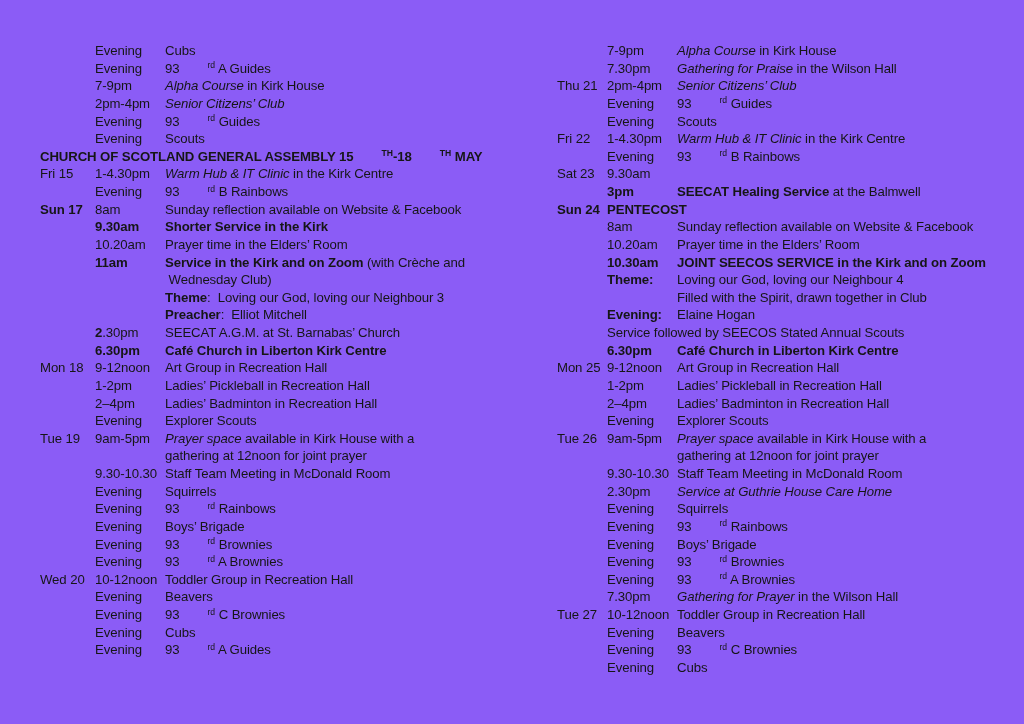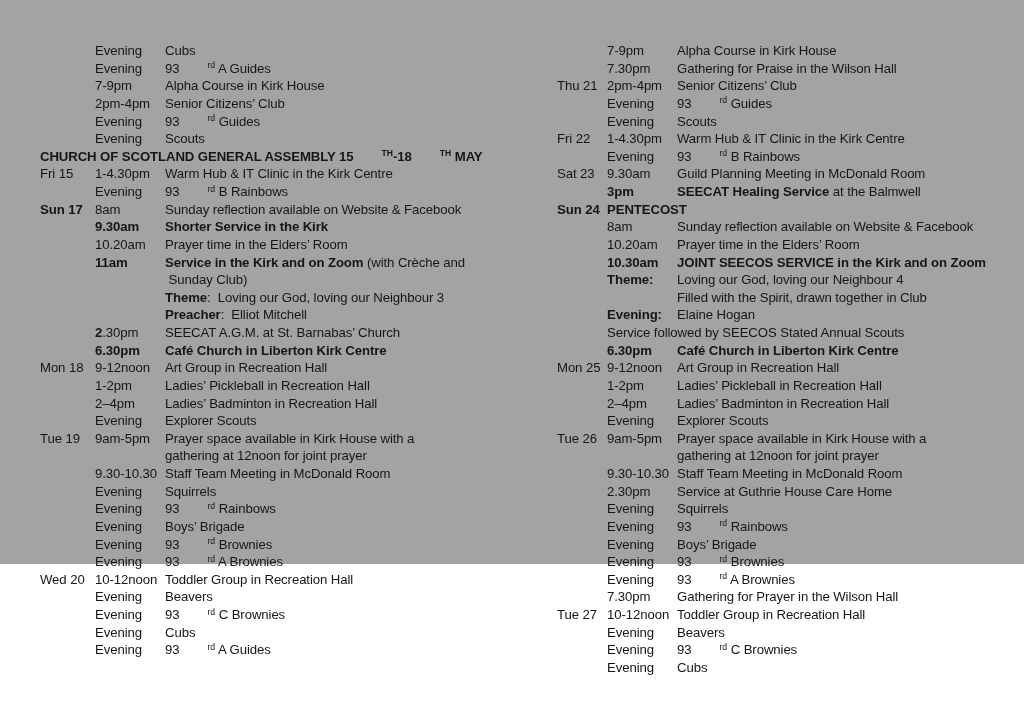--- a/index.html
+++ b/index.html
@@ -1,52 +1,52 @@
 <!DOCTYPE html>
 <html><head>
 <meta charset="utf-8">
 <style>
   html,body{margin:0;padding:0;}
   body{
     width:1024px;height:724px;background:#ffffff;position:relative;overflow:hidden;
     font-family:"Liberation Sans","DejaVu Sans",sans-serif;color:#161616;
   }
-  .page{position:absolute;left:0;top:0;width:1024px;height:564px;background:#a3a3a3;}
+  .page{position:absolute;left:0;top:0;width:1024px;height:724px;background:#8b5cf6;}
   .cal-col{position:absolute;top:42px;}
   .col-left{left:40px;width:492px;}
   .col-right{left:557px;width:462px;}
   .line{display:grid;height:17.63px;line-height:17.63px;font-size:13.2px;white-space:pre;letter-spacing:-0.1px;}
   .col-left  .line{grid-template-columns:55px 70px 1fr;}
   .col-right .line{grid-template-columns:50px 70px 1fr;}
   .cell{overflow:visible;}
   .span-all{grid-column:1 / -1;}
   .span-td{grid-column:2 / -1;}
   .b{font-weight:bold;}
-  .it{}
+  .it{font-style:italic;}
   .sup{font-size:8.6px;position:relative;top:-4.5px;letter-spacing:0;padding-left:28px;}
 </style>
 </head>
 <body>
 
 <div class="page">
   <div class="cal-col col-left">
       <div class="line"><div class="cell day"></div><div class="cell time"><span>Evening</span></div><div class="cell desc"><span>Cubs</span></div></div>
       <div class="line"><div class="cell day"></div><div class="cell time"><span>Evening</span></div><div class="cell desc"><span>93</span><span class="sup">rd</span><span> A Guides</span></div></div>
       <div class="line"><div class="cell day"></div><div class="cell time"><span>7-9pm</span></div><div class="cell desc"><span class="it">Alpha Course</span><span> in Kirk House</span></div></div>
       <div class="line"><div class="cell day"></div><div class="cell time"><span>2pm-4pm</span></div><div class="cell desc"><span class="it">Senior Citizens’ Club</span></div></div>
       <div class="line"><div class="cell day"></div><div class="cell time"><span>Evening</span></div><div class="cell desc"><span>93</span><span class="sup">rd</span><span> Guides</span></div></div>
       <div class="line"><div class="cell day"></div><div class="cell time"><span>Evening</span></div><div class="cell desc"><span>Scouts</span></div></div>
       <div class="line"><div class="cell span-all"><span class="b">CHURCH OF SCOTLAND GENERAL ASSEMBLY 15</span><span class="b sup">TH</span><span class="b">-18</span><span class="b sup">TH</span><span class="b"> MAY</span></div></div>
       <div class="line"><div class="cell day"><span>Fri 15</span></div><div class="cell time"><span>1-4.30pm</span></div><div class="cell desc"><span class="it">Warm Hub &amp; IT Clinic</span><span> in the Kirk Centre</span></div></div>
       <div class="line"><div class="cell day"></div><div class="cell time"><span>Evening</span></div><div class="cell desc"><span>93</span><span class="sup">rd</span><span> B Rainbows</span></div></div>
       <div class="line"><div class="cell day"><span class="b">Sun 17</span></div><div class="cell time"><span>8am</span></div><div class="cell desc"><span>Sunday reflection available on Website &amp; Facebook</span></div></div>
       <div class="line"><div class="cell day"></div><div class="cell time"><span class="b">9.30am</span></div><div class="cell desc"><span class="b">Shorter Service in the Kirk</span></div></div>
       <div class="line"><div class="cell day"></div><div class="cell time"><span>10.20am</span></div><div class="cell desc"><span>Prayer time in the Elders’ Room</span></div></div>
       <div class="line"><div class="cell day"></div><div class="cell time"><span class="b">11am</span></div><div class="cell desc"><span class="b">Service in the Kirk and on Zoom</span><span> (with Crèche and</span></div></div>
-      <div class="line"><div class="cell day"></div><div class="cell time"></div><div class="cell desc"><span> Sunday Club)</span></div></div>
+      <div class="line"><div class="cell day"></div><div class="cell time"></div><div class="cell desc"><span> Wednesday Club)</span></div></div>
       <div class="line"><div class="cell day"></div><div class="cell time"></div><div class="cell desc"><span class="b">Theme</span><span>:  Loving our God, loving our Neighbour 3</span></div></div>
       <div class="line"><div class="cell day"></div><div class="cell time"></div><div class="cell desc"><span class="b">Preacher</span><span>:  Elliot Mitchell</span></div></div>
       <div class="line"><div class="cell day"></div><div class="cell time"><span class="b">2</span><span>.30pm</span></div><div class="cell desc"><span>SEECAT A.G.M. at St. Barnabas’ Church</span></div></div>
       <div class="line"><div class="cell day"></div><div class="cell time"><span class="b">6.30pm</span></div><div class="cell desc"><span class="b">Café Church in Liberton Kirk Centre</span></div></div>
       <div class="line"><div class="cell day"><span>Mon 18</span></div><div class="cell time"><span>9-12noon</span></div><div class="cell desc"><span>Art Group in Recreation Hall</span></div></div>
       <div class="line"><div class="cell day"></div><div class="cell time"><span>1-2pm</span></div><div class="cell desc"><span>Ladies’ Pickleball in Recreation Hall</span></div></div>
       <div class="line"><div class="cell day"></div><div class="cell time"><span>2–4pm</span></div><div class="cell desc"><span>Ladies’ Badminton in Recreation Hall</span></div></div>
       <div class="line"><div class="cell day"></div><div class="cell time"><span>Evening</span></div><div class="cell desc"><span>Explorer Scouts</span></div></div>
       <div class="line"><div class="cell day"><span>Tue 19</span></div><div class="cell time"><span>9am-5pm</span></div><div class="cell desc"><span class="it">Prayer space</span><span> available in Kirk House with a</span></div></div>
       <div class="line"><div class="cell day"></div><div class="cell time"></div><div class="cell desc"><span>gathering at 12noon for joint prayer</span></div></div>
@@ -63,21 +63,21 @@
       <div class="line"><div class="cell day"></div><div class="cell time"><span>Evening</span></div><div class="cell desc"><span>93</span><span class="sup">rd</span><span> A Guides</span></div></div>
     </div>
   <div class="cal-col col-right">
       <div class="line"><div class="cell day"></div><div class="cell time"><span>7-9pm</span></div><div class="cell desc"><span class="it">Alpha Course</span><span> in Kirk House</span></div></div>
       <div class="line"><div class="cell day"></div><div class="cell time"><span>7.30pm</span></div><div class="cell desc"><span class="it">Gathering for Praise</span><span> in the Wilson Hall</span></div></div>
       <div class="line"><div class="cell day"><span>Thu 21</span></div><div class="cell time"><span>2pm-4pm</span></div><div class="cell desc"><span class="it">Senior Citizens’ Club</span></div></div>
       <div class="line"><div class="cell day"></div><div class="cell time"><span>Evening</span></div><div class="cell desc"><span>93</span><span class="sup">rd</span><span> Guides</span></div></div>
       <div class="line"><div class="cell day"></div><div class="cell time"><span>Evening</span></div><div class="cell desc"><span>Scouts</span></div></div>
       <div class="line"><div class="cell day"><span>Fri 22</span></div><div class="cell time"><span>1-4.30pm</span></div><div class="cell desc"><span class="it">Warm Hub &amp; IT Clinic</span><span> in the Kirk Centre</span></div></div>
       <div class="line"><div class="cell day"></div><div class="cell time"><span>Evening</span></div><div class="cell desc"><span>93</span><span class="sup">rd</span><span> B Rainbows</span></div></div>
-      <div class="line"><div class="cell day"><span>Sat 23</span></div><div class="cell time"><span>9.30am</span></div><div class="cell desc"><span>Guild Planning Meeting in McDonald Room</span></div></div>
+      <div class="line"><div class="cell day"><span>Sat 23</span></div><div class="cell time"><span>9.30am</span></div></div>
       <div class="line"><div class="cell day"></div><div class="cell time"><span class="b">3pm</span></div><div class="cell desc"><span class="b">SEECAT Healing Service</span><span> at the Balmwell</span></div></div>
       <div class="line"><div class="cell day"><span class="b">Sun 24</span></div><div class="cell span-td"><span class="b">PENTECOST</span></div></div>
       <div class="line"><div class="cell day"></div><div class="cell time"><span>8am</span></div><div class="cell desc"><span>Sunday reflection available on Website &amp; Facebook</span></div></div>
       <div class="line"><div class="cell day"></div><div class="cell time"><span>10.20am</span></div><div class="cell desc"><span>Prayer time in the Elders’ Room</span></div></div>
       <div class="line"><div class="cell day"></div><div class="cell time"><span class="b">10.30am</span></div><div class="cell desc"><span class="b">JOINT SEECOS SERVICE in the Kirk and on Zoom</span></div></div>
       <div class="line"><div class="cell day"></div><div class="cell time"><span class="b">Theme:</span></div><div class="cell desc"><span>Loving our God, loving our Neighbour 4</span></div></div>
       <div class="line"><div class="cell day"></div><div class="cell time"></div><div class="cell desc"><span>Filled with the Spirit, drawn together in Club</span></div></div>
       <div class="line"><div class="cell day"></div><div class="cell time"><span class="b">Evening:</span></div><div class="cell desc"><span>Elaine Hogan</span></div></div>
       <div class="line"><div class="cell day"></div><div class="cell span-td"><span>Service followed by SEECOS Stated Annual Scouts</span></div></div>
       <div class="line"><div class="cell day"></div><div class="cell time"><span class="b">6.30pm</span></div><div class="cell desc"><span class="b">Café Church in Liberton Kirk Centre</span></div></div>

